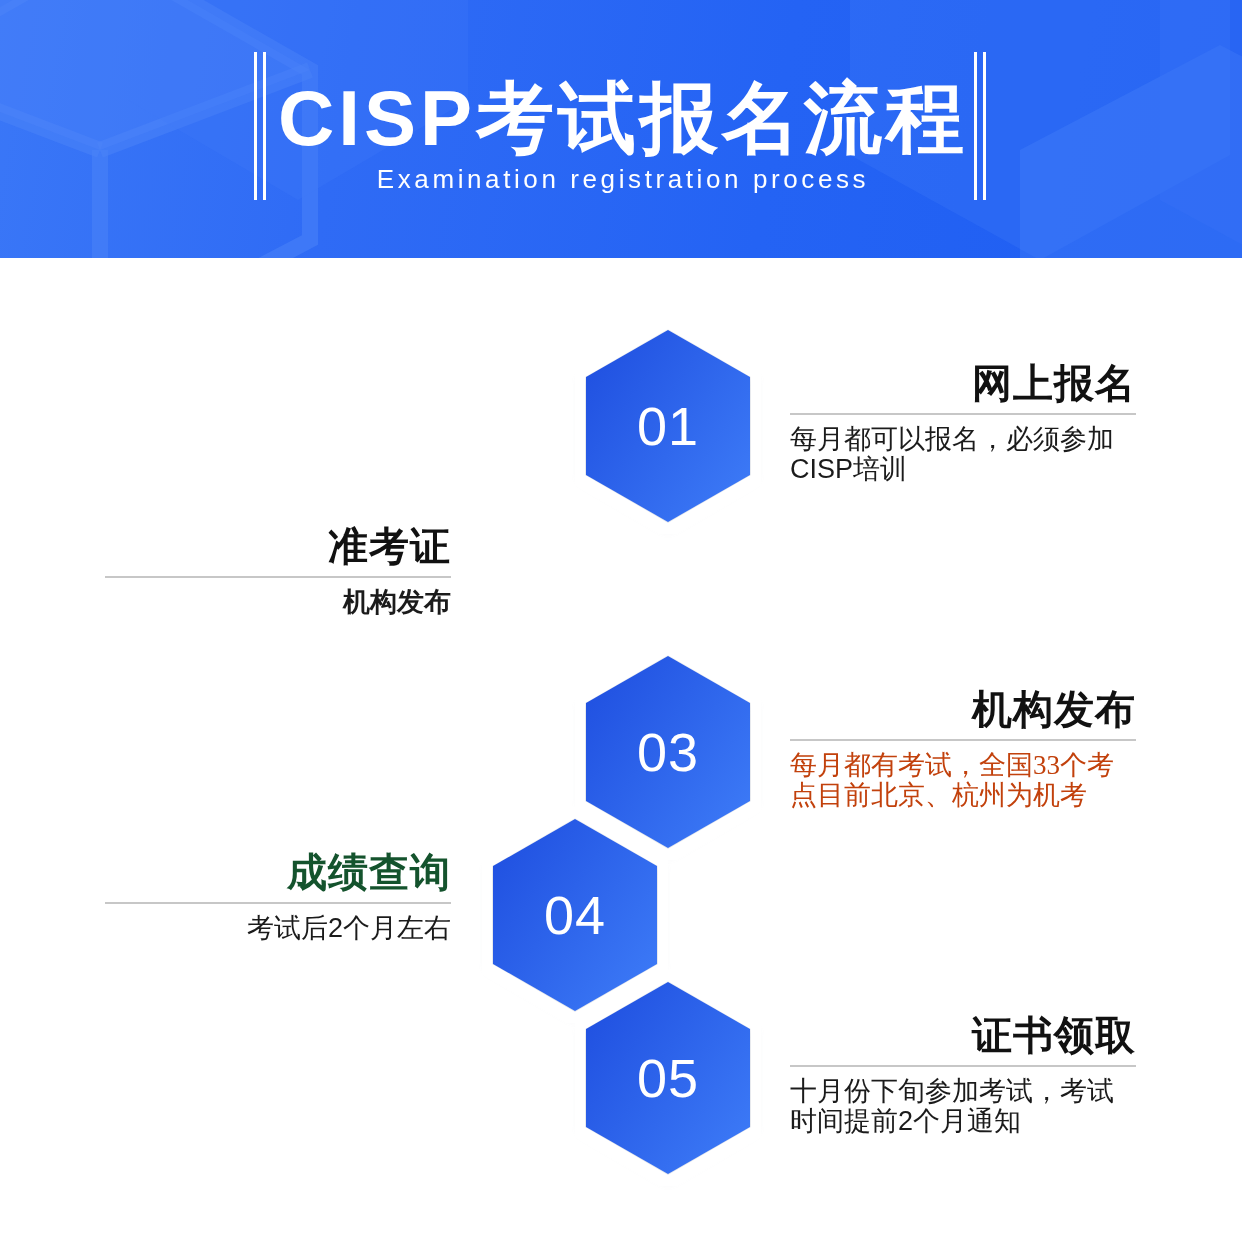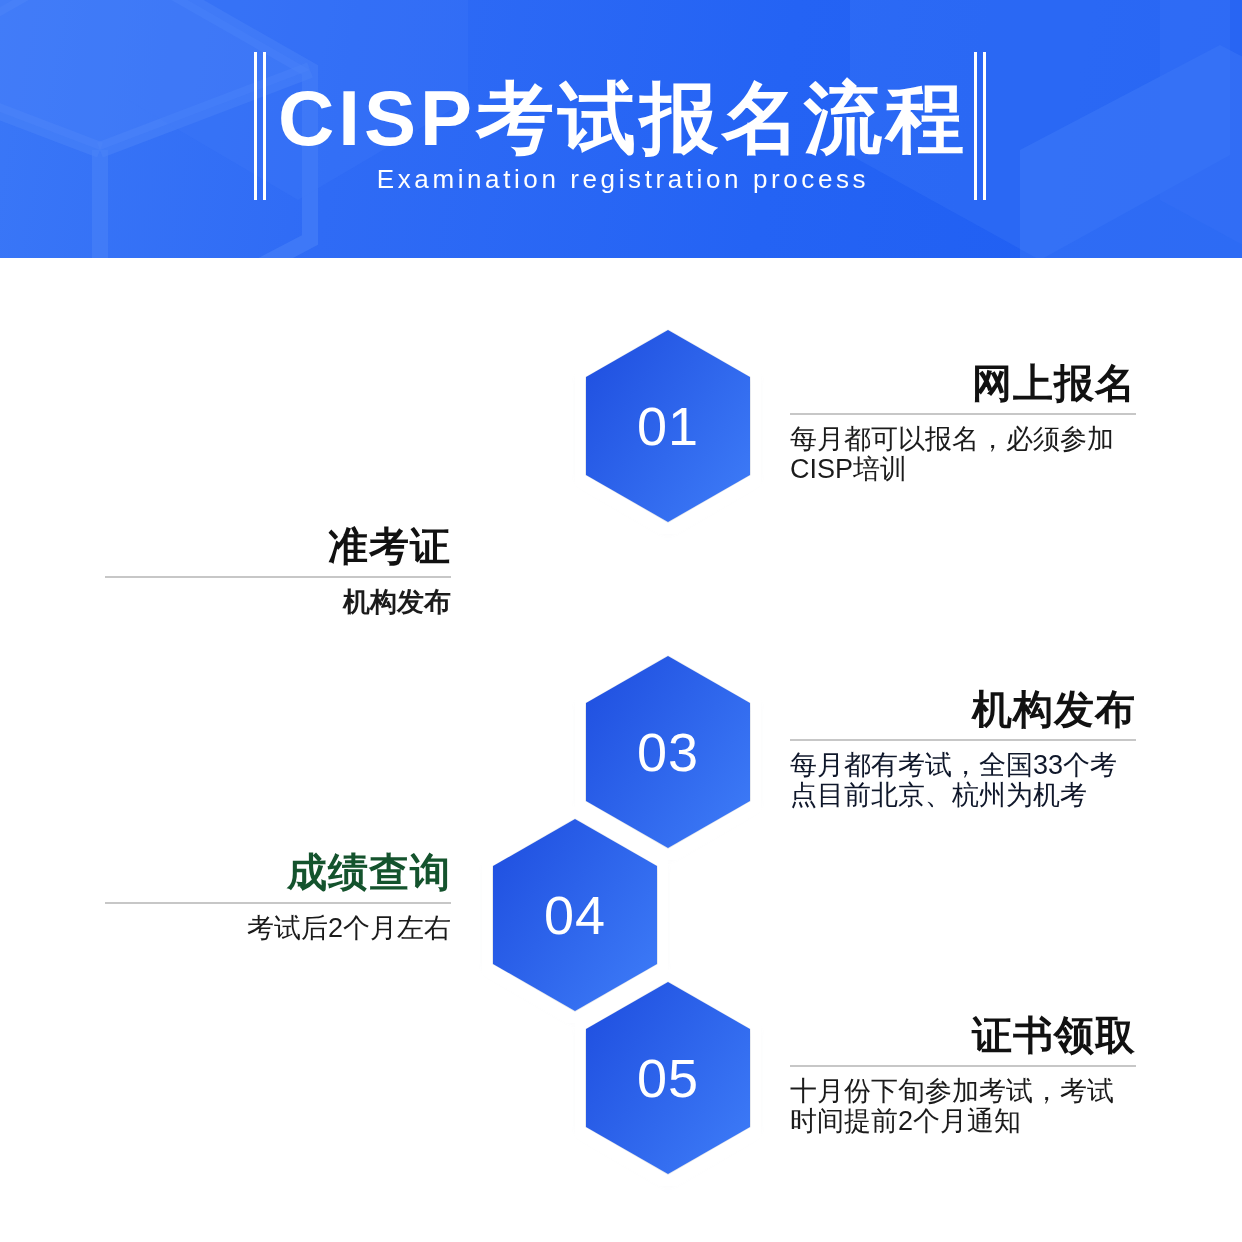--- a/index.html
+++ b/index.html
@@ -249,21 +249,21 @@
             </linearGradient>
           </defs>
           <polygon points="93,3 183,55 183,161 93,213 3,161 3,55" fill="none" stroke="#ffffff" stroke-width="14" stroke-linejoin="round"></polygon>
           <polygon points="93,12 175,59 175,157 93,204 11,157 11,59" fill="url(#hgrad2)"></polygon>
         </svg></div>
       <div class="num">03</div>
     </div>
     <div class="textblock right" style="left: 790px; width: 346px; top: 418px;">
       <div class="ttl" style="color: rgb(17, 17, 17);">机构发布</div>
       <div class="rule" style="background: rgb(199, 199, 199);"></div>
-      <div class="desc" style="color: #0f172a;">每月都有考试，全国33个考点目前北京、杭州为机考</div>
+      <div class="desc" style="color: #c2410c; font-family: Liberation Serif, serif;">每月都有考试，全国33个考点目前北京、杭州为机考</div>
     </div>
     <div class="hexwrap" style="left: 482px; top: 541px; z-index: 13;">
       <div class="shadow"><svg width="178" height="206" viewBox="0 0 178 206" xmlns="http://www.w3.org/2000/svg">
           <polygon points="89,2 176,53 176,153 89,204 2,153 2,53" fill="#9aa3b5"></polygon>
         </svg></div>
       <div class="outer"><svg width="186" height="216" viewBox="0 0 186 216" xmlns="http://www.w3.org/2000/svg">
           <defs>
             <linearGradient id="hgrad3" x1="0" y1="0.1" x2="1" y2="0.9">
               <stop offset="0%" stop-color="#1f4fe0"></stop>
               <stop offset="100%" stop-color="#3d7bf7"></stop>

